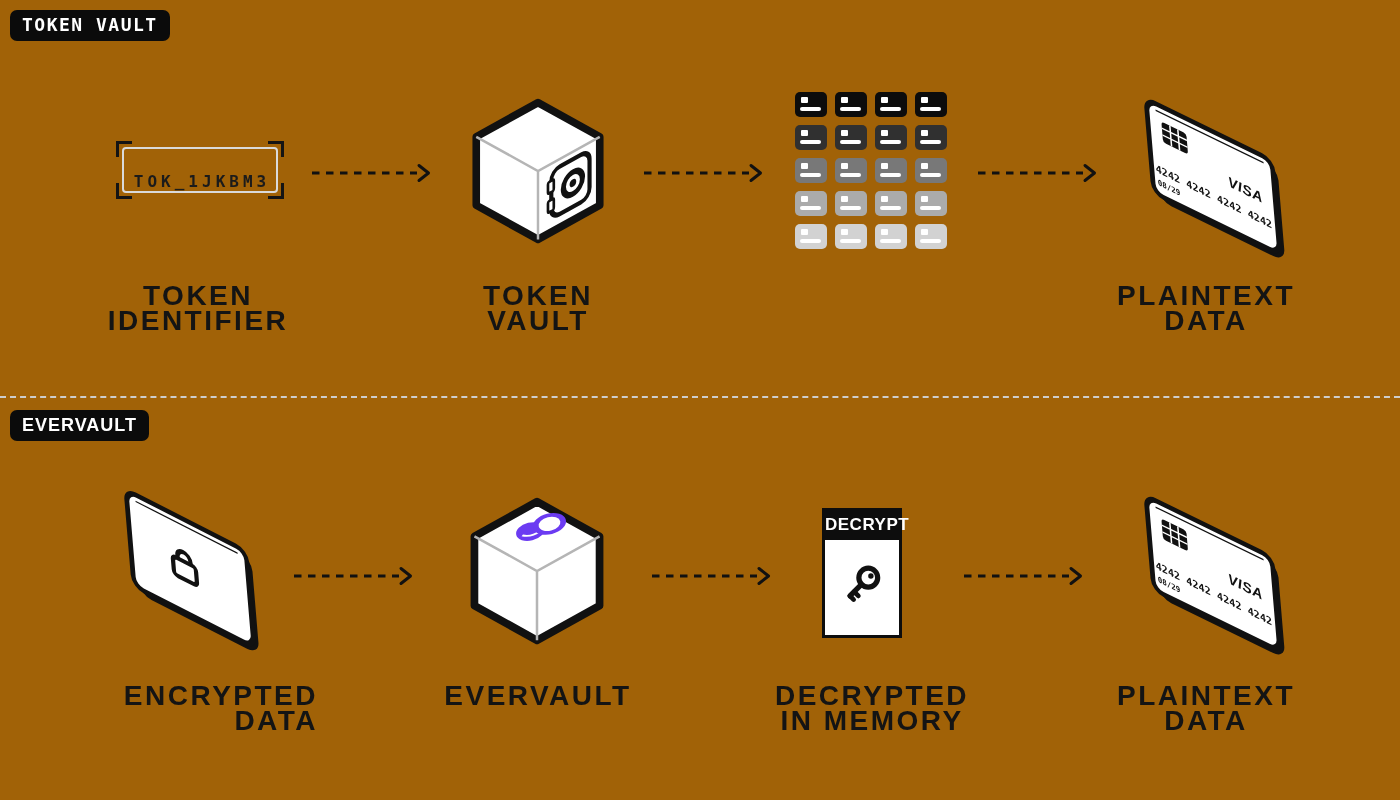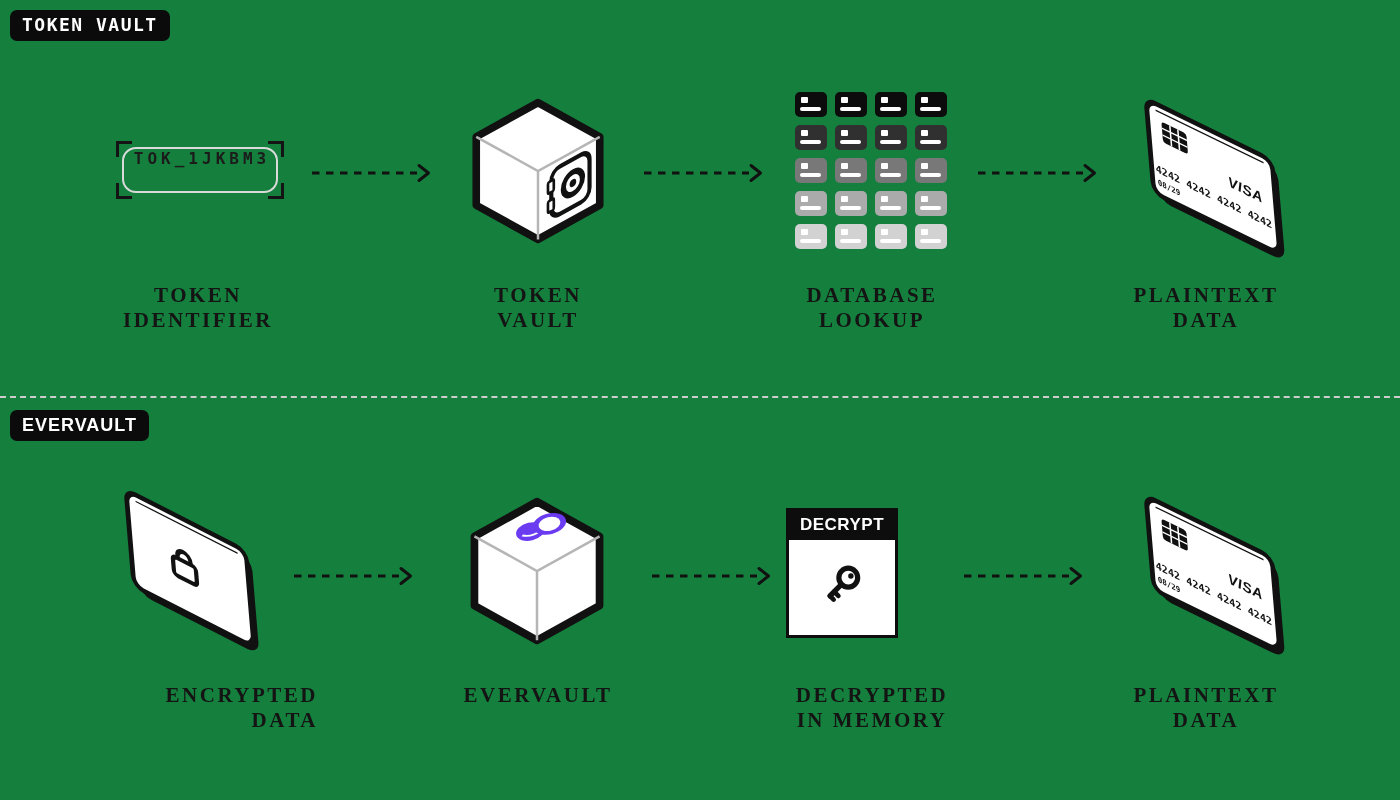--- a/index.html
+++ b/index.html
@@ -1,59 +1,59 @@
 <!DOCTYPE html>
 <html><head>
 <meta charset="utf-8">
 <style>
   html,body{margin:0;padding:0;background:#fff;}
-  #stage{position:relative;width:1400px;height:800px;background:#15803d;overflow:hidden;
+  #stage{position:relative;width:1400px;height:800px;background:#a16207;overflow:hidden;
          font-family:"Liberation Sans",sans-serif;color:#111;}
 
   
   .badge{position:absolute;background:#0b0b0b;color:#fff;border-radius:7px;
          padding:5px 12px 6px 12px;font-size:18px;font-weight:bold;line-height:20px;}
   .badge.mono{font-family:"DejaVu Sans Mono",monospace;letter-spacing:1.5px;}
   .badge.sans{font-family:"Liberation Sans",sans-serif;letter-spacing:1px;}
   #badge-top{left:10px;top:10px;}
   #badge-bottom{left:10px;top:410px;}
 
   
   .divider{position:absolute;left:0;top:396px;width:1400px;height:0;
            border-top:2px dashed #cdcdcd;}
 
   
   .step-label{position:absolute;width:240px;text-align:center;
-              font-family:Liberation Serif, serif;font-weight:bold;
-              font-size:21px;line-height:25px;letter-spacing:2.5px;
+              font-family:Liberation Sans, sans-serif;font-weight:bold;
+              font-size:28px;line-height:25px;letter-spacing:2.5px;
               white-space:pre-line;color:#141414;}
 
   
   .token-box{position:absolute;left:116px;top:141px;width:168px;height:58px;}
   .token-box .inner{position:absolute;left:6px;top:6px;right:6px;bottom:6px;
-                    border:2px solid #dadada;border-radius:14px;
-                    display:flex;align-items:flex-start;justify-content:center;}
+                    border:2px solid #dadada;border-radius:4px;
+                    display:flex;align-items:flex-end;justify-content:center;}
   .token-box .inner span{font-family:"DejaVu Sans Mono",monospace;font-weight:600;
                          font-size:16px;letter-spacing:4px;color:#1b1b1b;
                          padding-left:4px;}
   .corner{position:absolute;width:13px;height:13px;}
   .corner.tl{left:0;top:0;border-top:3px solid #141414;border-left:3px solid #141414;}
   .corner.tr{right:0;top:0;border-top:3px solid #141414;border-right:3px solid #141414;}
   .corner.bl{left:0;bottom:0;border-bottom:3px solid #141414;border-left:3px solid #141414;}
   .corner.br{right:0;bottom:0;border-bottom:3px solid #141414;border-right:3px solid #141414;}
 
   
   .db-grid{position:absolute;left:795px;top:92px;display:grid;
            grid-template-columns:repeat(4,32px);grid-auto-rows:25px;gap:8px;}
   .db-cell{position:relative;width:32px;height:25px;border-radius:5px;}
   .db-sq{position:absolute;left:6px;top:5px;width:7px;height:6px;background:#fff;border-radius:1px;}
   .db-bar{position:absolute;left:5px;top:15px;width:21px;height:4px;background:#fff;border-radius:2px;}
 
   
-  .decrypt-box{position:absolute;left:786px;top:508px;width:112px;height:130px;
+  .decrypt-box{position:absolute;left:822px;top:508px;width:80px;height:130px;
                border:3px solid #0d0d0d;box-sizing:border-box;background:#fff;}
   .decrypt-head{background:#0d0d0d;color:#fff;text-align:center;
                 font-family:"Liberation Sans",sans-serif;font-weight:bold;
                 font-size:17px;letter-spacing:0.5px;padding:4px 0 5px 0;}
   .decrypt-body{display:flex;align-items:center;justify-content:center;height:92px;}
 
   svg{position:absolute;overflow:visible;}
   .visa{font-family:"Liberation Sans",sans-serif;font-weight:bold;font-style:italic;
         font-size:14px;letter-spacing:0.5px;fill:#111;}
   .cardnum{font-family:"DejaVu Sans Mono",monospace;font-weight:bold;font-size:10.2px;fill:#111;}
@@ -196,22 +196,20 @@
   </svg>
   <svg style="left:975px;top:162px;" width="130" height="22" viewBox="0 0 130 22">
     <line x1="3" y1="11" x2="108" y2="11" stroke="#111" stroke-width="3" stroke-dasharray="7.5 6.5"></line>
     <path d="M110 3.5 L119.5 11 L110 18.5" fill="none" stroke="#111" stroke-width="3" stroke-linecap="round" stroke-linejoin="round"></path>
   </svg>
 
   <div class="step-label" style="left:78px;top:283px;">TOKEN
 IDENTIFIER</div>
   <div class="step-label" style="left:418px;top:283px;">TOKEN
 VAULT</div>
-  <div class="step-label" style="left:752px;top:283px;">DATABASE
-LOOKUP</div>
   <div class="step-label" style="left:1086px;top:283px;">PLAINTEXT
 DATA</div>
 
   <div class="divider"></div>
 
   <div id="badge-bottom" class="badge sans">EVERVAULT</div>
 
   <svg style="left:118px;top:484px;" width="155" height="175" viewBox="0 0 155 175">
     <g transform="translate(8,6) skewY(27) skewX(5)">
       <rect x="5" y="5" width="120" height="92" rx="12" fill="#111"></rect>

